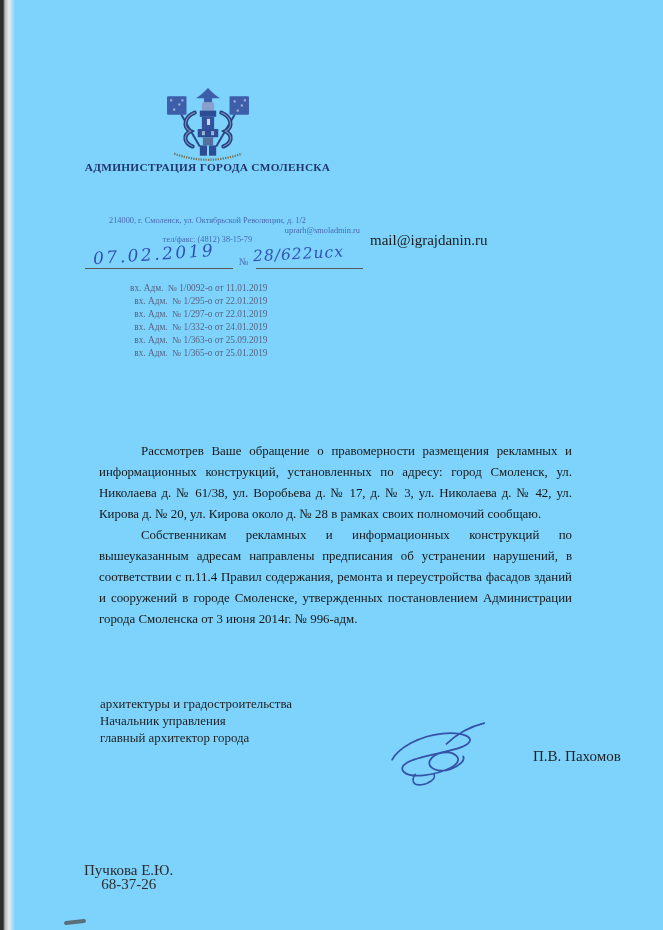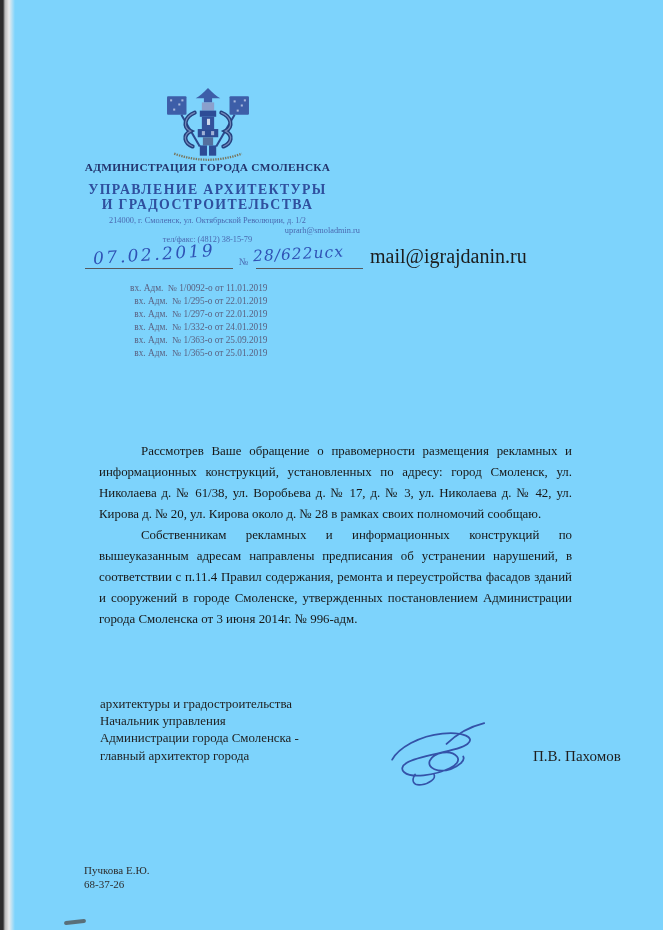--- a/index.html
+++ b/index.html
@@ -30,40 +30,40 @@
   .addr3     { top:235px; font-size:8.3px; color:var(--lightblue);text-align:center; }
 
   
   .underline { position:absolute; height:0; border-bottom:1.2px solid #55585e; }
   .date-line   { left:85px;  top:268px; width:148px; }
   .number-line { left:256px; top:268px; width:107px; }
   .hw { position:absolute; font-family:"DejaVu Serif", serif; font-style:italic; color:var(--ink); white-space:nowrap; }
   .hw-date   { left:93px;  top:244px; font-size:17px;   letter-spacing:2.5px; transform:rotate(-4deg); }
   .hw-number { left:253px; top:245px; font-size:15.5px; letter-spacing:1px;   transform:rotate(-3deg); }
   .no-sign { position:absolute; left:239px; top:256px; font-size:10px; color:var(--lightblue); }
-  .recipient-email { position:absolute; left:370px; top:245px; font-size:20px; color:#1c1c1c; }
+  .recipient-email { position:absolute; left:370px; top:232px; font-size:15px; color:#1c1c1c; }
 
   
   .incoming { position:absolute; left:130px; top:282px; font-size:9.3px; line-height:12.9px; color:var(--refgray);text-align:right; }
   .in-ref { white-space:pre; }
 
   
   .body-text {
     position:absolute; left:99px; top:441px; width:473px;
     font-size:12.9px; line-height:21px; text-align:justify; color:#181818;
   }
   .body-text p { margin:0; text-indent:42px; }
 
   
   .sig-title { position:absolute; left:100px; top:696px; font-size:12.9px; line-height:17.2px; color:#1f1f1f; }
   .signature-svg { position:absolute; left:388px; top:722px; width:115px; height:68px; }
   .sig-name { position:absolute; left:533px; top:748px; font-size:15px; color:#1f1f1f; white-space:nowrap; }
 
   
-  .footer { position:absolute; left:84px; top:864px; font-size:11px; line-height:13.5px; color:#2d2d2d; }
+  .footer { position:absolute; left:84px; top:864px; font-size:15px; line-height:13.5px; color:#2d2d2d;text-align:center; }
 </style>
 </head>
 <body>
 
 <div class="page">
 
   <div class="scan-edge-left"></div>
   <div class="scan-smudge"></div>
 
   <svg class="emblem" viewBox="0 0 82 76" aria-hidden="true">
@@ -97,22 +97,20 @@
 
     <path d="M28 24 C18 28 16 38 24 42 C16 46 18 54 26 57" fill="none" stroke="#24407e" stroke-width="4" stroke-linecap="round"></path>
     <path d="M28 24 C18 28 16 38 24 42 C16 46 18 54 26 57" fill="none" stroke="#7388b8" stroke-width="1.2" stroke-linecap="round"></path>
     <path d="M54 24 C64 28 66 38 58 42 C66 46 64 54 56 57" fill="none" stroke="#24407e" stroke-width="4" stroke-linecap="round"></path>
     <path d="M54 24 C64 28 66 38 58 42 C66 46 64 54 56 57" fill="none" stroke="#7388b8" stroke-width="1.2" stroke-linecap="round"></path>
 
     <path d="M8 64 Q41 76 74 64" fill="none" stroke="#77653f" stroke-width="2.2" stroke-dasharray="1.3 1.1" opacity="0.85"></path>
   </svg>
 
   <div class="hdr org-top">АДМИНИСТРАЦИЯ ГОРОДА СМОЛЕНСКА</div>
-  <div class="hdr org-line1">УПРАВЛЕНИЕ  АРХИТЕКТУРЫ</div>
-  <div class="hdr org-line2">И  ГРАДОСТРОИТЕЛЬСТВА</div>
   <div class="hdr addr">214000, г. Смоленск, ул. Октябрьской Революции, д. 1/2</div>
   <div class="hdr addr2">uprarh@smoladmin.ru</div>
   <div class="hdr addr3">тел/факс: (4812) 38-15-79</div>
 
   <div class="hw hw-date">07.02.2019</div>
   <div class="underline date-line"></div>
   <span class="no-sign">№</span>
   <div class="hw hw-number">28/622исх</div>
   <div class="underline number-line"></div>
   <div class="recipient-email">mail@igrajdanin.ru</div>
@@ -127,21 +125,20 @@
   </div>
 
   <div class="body-text">
     <p>Рассмотрев Ваше обращение о правомерности размещения рекламных и информационных конструкций, установленных  по адресу: город Смоленск, ул. Николаева д. № 61/38,  ул. Воробьева д. № 17,  д. № 3, ул. Николаева д. № 42, ул. Кирова д. № 20, ул. Кирова около д. № 28 в рамках своих полномочий сообщаю.</p>
     <p>Собственникам рекламных и информационных конструкций по вышеуказанным адресам направлены предписания об устранении нарушений, в соответствии с п.11.4 Правил содержания, ремонта и переустройства фасадов зданий и сооружений в городе Смоленске, утвержденных постановлением Администрации города Смоленска от 3 июня 2014г. № 996-адм.</p>
   </div>
 
   <div class="sig-title">
     <div>архитектуры и градостроительства</div>
     <div>Начальник управления</div>
-    <div>Администрации города Смоленска -</div>
     <div>главный архитектор города</div>
   </div>
 
   <svg class="signature-svg" viewBox="0 0 110 65" aria-hidden="true">
     <path d="M4 36 C10 25 30 13 52 11 C72 9 84 15 76 21 C66 29 30 31 18 39 C8 45 16 53 34 51 C52 49 72 41 66 33 C60 26 44 29 40 37 C37 44 48 49 60 45 C68 42 74 37 72 33" fill="none" stroke="#3452a8" stroke-width="1.7" stroke-linecap="round"></path>
     <path d="M56 21 C64 13 76 5 92 1" fill="none" stroke="#3452a8" stroke-width="1.7" stroke-linecap="round"></path>
     <path d="M26 50 C22 56 24 61 32 60 C40 59 46 54 44 50" fill="none" stroke="#3452a8" stroke-width="1.5" stroke-linecap="round"></path>
   </svg>
 
   <div class="sig-name">П.В. Пахомов</div>

